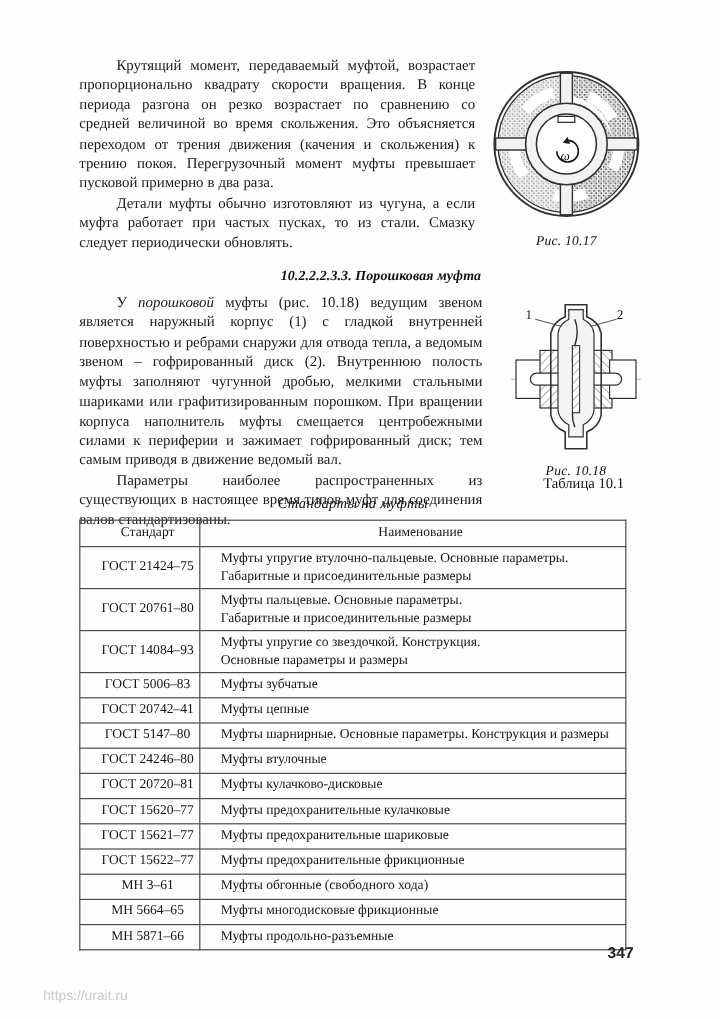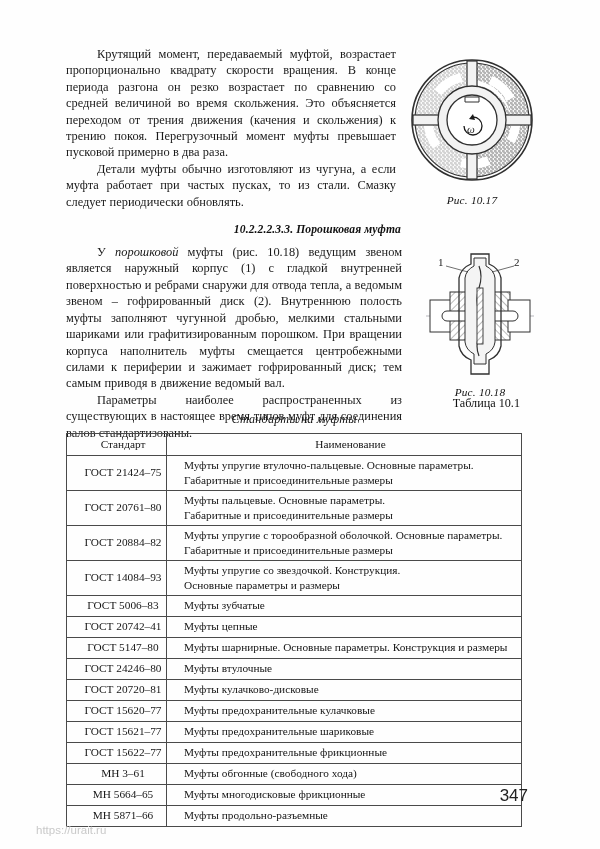--- a/index.html
+++ b/index.html
@@ -122,22 +122,22 @@
   }
   td.name-cell .l2 { display: block; }
   tr.two-line td { height: 31px; }
   tr.one-line td { height: 17px; }
 
   
   .page-number {
     position: absolute;
     right: 72px;
     top: 786px;
-    font-size: 17px;
-    font-weight: normal;
+    font-size: 13px;
+    font-weight: bold;
     font-family: "Liberation Sans", sans-serif;
     color: #222;
   }
   .watermark {
     position: absolute;
     left: 36px;
     top: 824px;
     font-size: 11.5px;
     font-family: "Liberation Sans", sans-serif;
     color: #c9c9c9;
@@ -270,24 +270,20 @@
     <tbody>
         <tr class="two-line">
           <td class="std-cell">ГОСТ 21424–75</td>
           <td class="name-cell"><span class="l1">Муфты упругие втулочно-пальцевые. Основные параметры.</span><span class="l2">Габаритные и присоединительные размеры</span></td>
         </tr>
         <tr class="two-line">
           <td class="std-cell">ГОСТ 20761–80</td>
           <td class="name-cell"><span class="l1">Муфты пальцевые. Основные параметры.</span><span class="l2">Габаритные и присоединительные размеры</span></td>
         </tr>
         <tr class="two-line">
-          <td class="std-cell">ГОСТ 20884–82</td>
-          <td class="name-cell"><span class="l1">Муфты упругие с торообразной оболочкой. Основные параметры.</span><span class="l2">Габаритные и присоединительные размеры</span></td>
-        </tr>
-        <tr class="two-line">
           <td class="std-cell">ГОСТ 14084–93</td>
           <td class="name-cell"><span class="l1">Муфты упругие со звездочкой. Конструкция.</span><span class="l2">Основные параметры и размеры</span></td>
         </tr>
         <tr class="one-line">
           <td class="std-cell">ГОСТ 5006–83</td>
           <td class="name-cell"><span class="l1">Муфты зубчатые</span></td>
         </tr>
         <tr class="one-line">
           <td class="std-cell">ГОСТ 20742–41</td>
           <td class="name-cell"><span class="l1">Муфты цепные</span></td>

